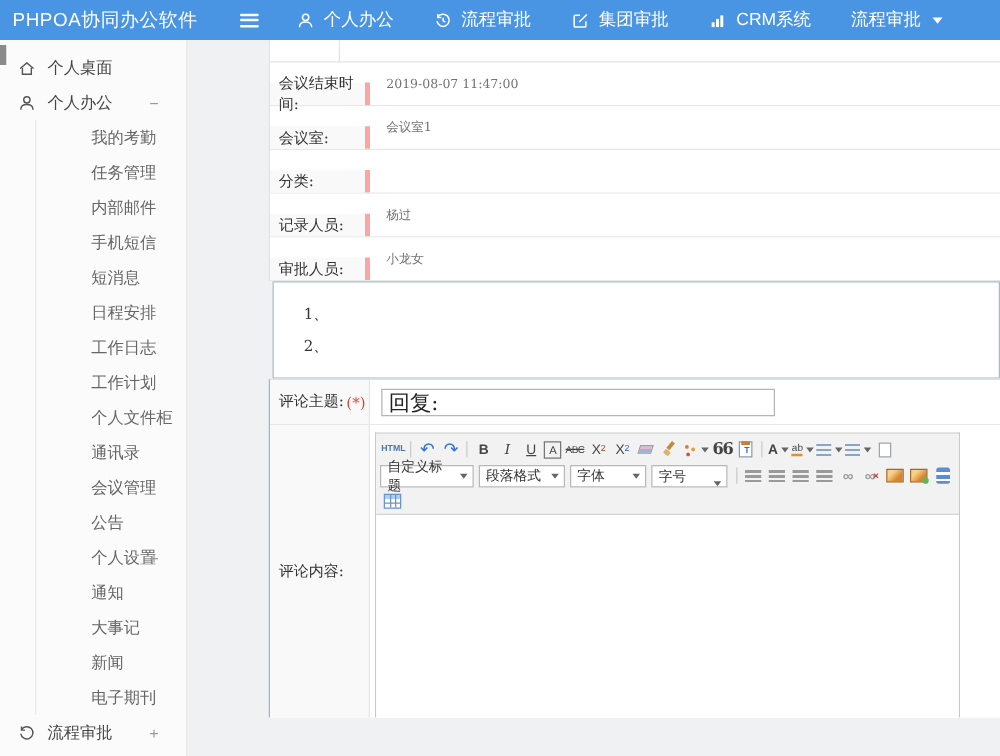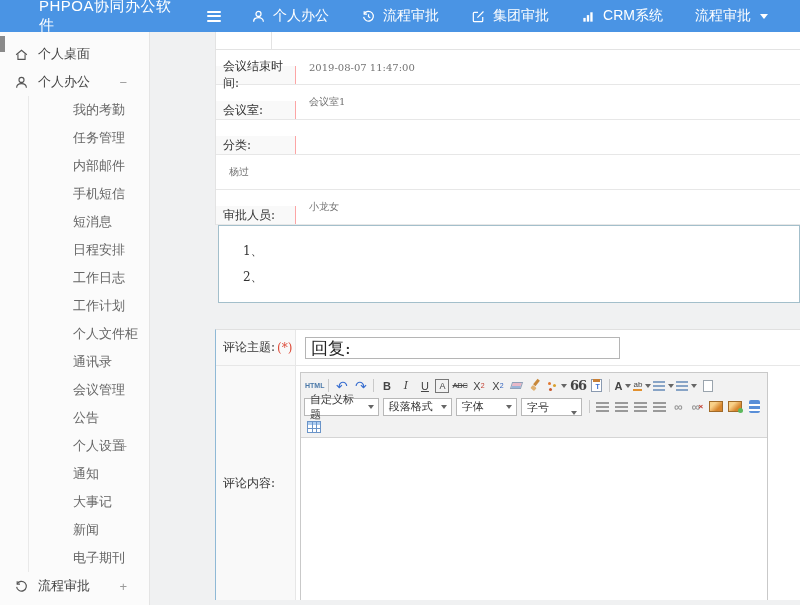--- a/index.html
+++ b/index.html
@@ -1,20 +1,20 @@
 <!DOCTYPE html>
 <html><head>
 <meta charset="utf-8">
 <style>
   * { margin:0; padding:0; box-sizing:border-box; }
   html,body { width:800px; height:605px; overflow:hidden; }
   body { font-family:"Liberation Sans","DejaVu Sans",sans-serif; background:#f0f1f2; position:relative; }
 
   
-  .topbar { position:absolute; top:0; left:0; right:0; height:32px; background:#4a94e4; display:flex; align-items:center; color:#fff; z-index:5;padding-left:29px; }
+  .topbar { position:absolute; top:0; left:0; right:0; height:32px; background:#4a94e4; display:flex; align-items:center; color:#fff; z-index:5; }
   .brand { font-size:15px; padding-left:10px; width:168px; letter-spacing:.5px; }
   .hamburger { margin-left:24px; width:15px; height:11px; display:flex; flex-direction:column; justify-content:space-between; cursor:pointer; }
   .hamburger i { display:block; height:2px; background:#fff; border-radius:1px; }
   .topnav { display:flex; align-items:center; margin-left:30px; }
   .nav-item { display:flex; align-items:center; gap:7px; font-size:14px; margin-right:32px; cursor:pointer; white-space:nowrap; }
   .nav-item svg { display:block; }
   .caret-down { width:0; height:0; border-left:4px solid transparent; border-right:4px solid transparent; border-top:5px solid #fff; margin-left:2px; }
 
   
   .sidebar { position:absolute; top:32px; left:0; width:150px; bottom:0; background:#fbfbfb; border-right:1px solid #e4e4e4; padding-top:8px; }
@@ -27,28 +27,28 @@
   .sicon { width:16px; height:16px; color:#555; display:flex; align-items:center; justify-content:center; }
 
   
   .content { position:absolute; left:215px; top:32px; right:0; bottom:0; }
   .serif { font-family:"DejaVu Serif","Liberation Serif",serif; }
   .partial-row { height:18px; background:#fff; border-left:1px solid #e3e3e3; border-bottom:1px solid #e3e3e3; position:relative; }
   .partial-row .pdiv { position:absolute; left:55px; top:0; bottom:0; width:1px; background:#e3e3e3; }
 
   .meeting-table { border-left:1px solid #e3e3e3; }
   .m-row { display:flex; height:35px; background:#fff; border-bottom:1px solid #e7e7e7; }
-  .m-label { width:80px; background:#f9f9f9; border-right:1px solid #fca5a5; display:flex; align-items:center; padding-left:7px; font-size:12px; color:#333;margin-top:16px; }
+  .m-label { width:80px; background:#f9f9f9; border-right:4px solid #fca5a5; display:flex; align-items:center; padding-left:7px; font-size:12px; color:#333;margin-top:16px; }
   .m-value { flex:1; display:flex; align-items:center; padding-left:13px; font-size:10px; color:#737373; }
 
   .content-box { margin-left:3px; background:#fff; border:1px solid #a3bfcb; height:78px; padding-top:12px; font-size:12px; color:#333; }
   .content-box .line { padding-left:24px; line-height:26px; }
 
   
-  .comment-table { margin-top:26px; border-top:1px solid #e0e0e0; border-left:1px solid #8fb9d6; background:#fff; height:calc(100% - 302px); display:flex; flex-direction:column; }
+  .comment-table { border-top:1px solid #e0e0e0; border-left:1px solid #8fb9d6; background:#fff; height:calc(100% - 302px); display:flex; flex-direction:column; }
   .c-row { display:flex; }
   .c-row.subject { height:36px; border-bottom:1px solid #e7e7e7; }
   .c-row.body { flex:1; }
   .c-label { width:80px; background:#f9f9f9; border-right:1px solid #e7e7e7; display:flex; align-items:center; padding-left:7px; font-size:12px; color:#333; }
   .required { color:#dd4b39; margin-left:2px; }
   .c-value { flex:1; background:#fff; position:relative; }
   .subject-input { position:absolute; left:9px; top:7px; width:315px; height:22px; border:1px solid #b5b5b5; font-size:17px; padding:1px 5px; color:#222; font-family:"DejaVu Serif","Liberation Serif",serif; }
 
   
   .editor { position:absolute; left:4px; top:6px; width:468px; bottom:0; border:1px solid #c9c9c9; border-bottom:none; background:#fff; display:flex; flex-direction:column; }
@@ -253,20 +253,21 @@
     </div>
     <div class="m-row">
       <div class="m-label">会议室:</div>
       <div class="m-value">会议室1</div>
     </div>
     <div class="m-row">
       <div class="m-label">分类:</div>
       <div class="m-value"></div>
     </div>
     <div class="m-row">
+      <div class="m-label">记录人员:</div>
       <div class="m-value">杨过</div>
     </div>
     <div class="m-row">
       <div class="m-label">审批人员:</div>
       <div class="m-value">小龙女</div>
     </div>
   </div>
 
   <div class="content-box serif">
     <div class="line">1、</div>

